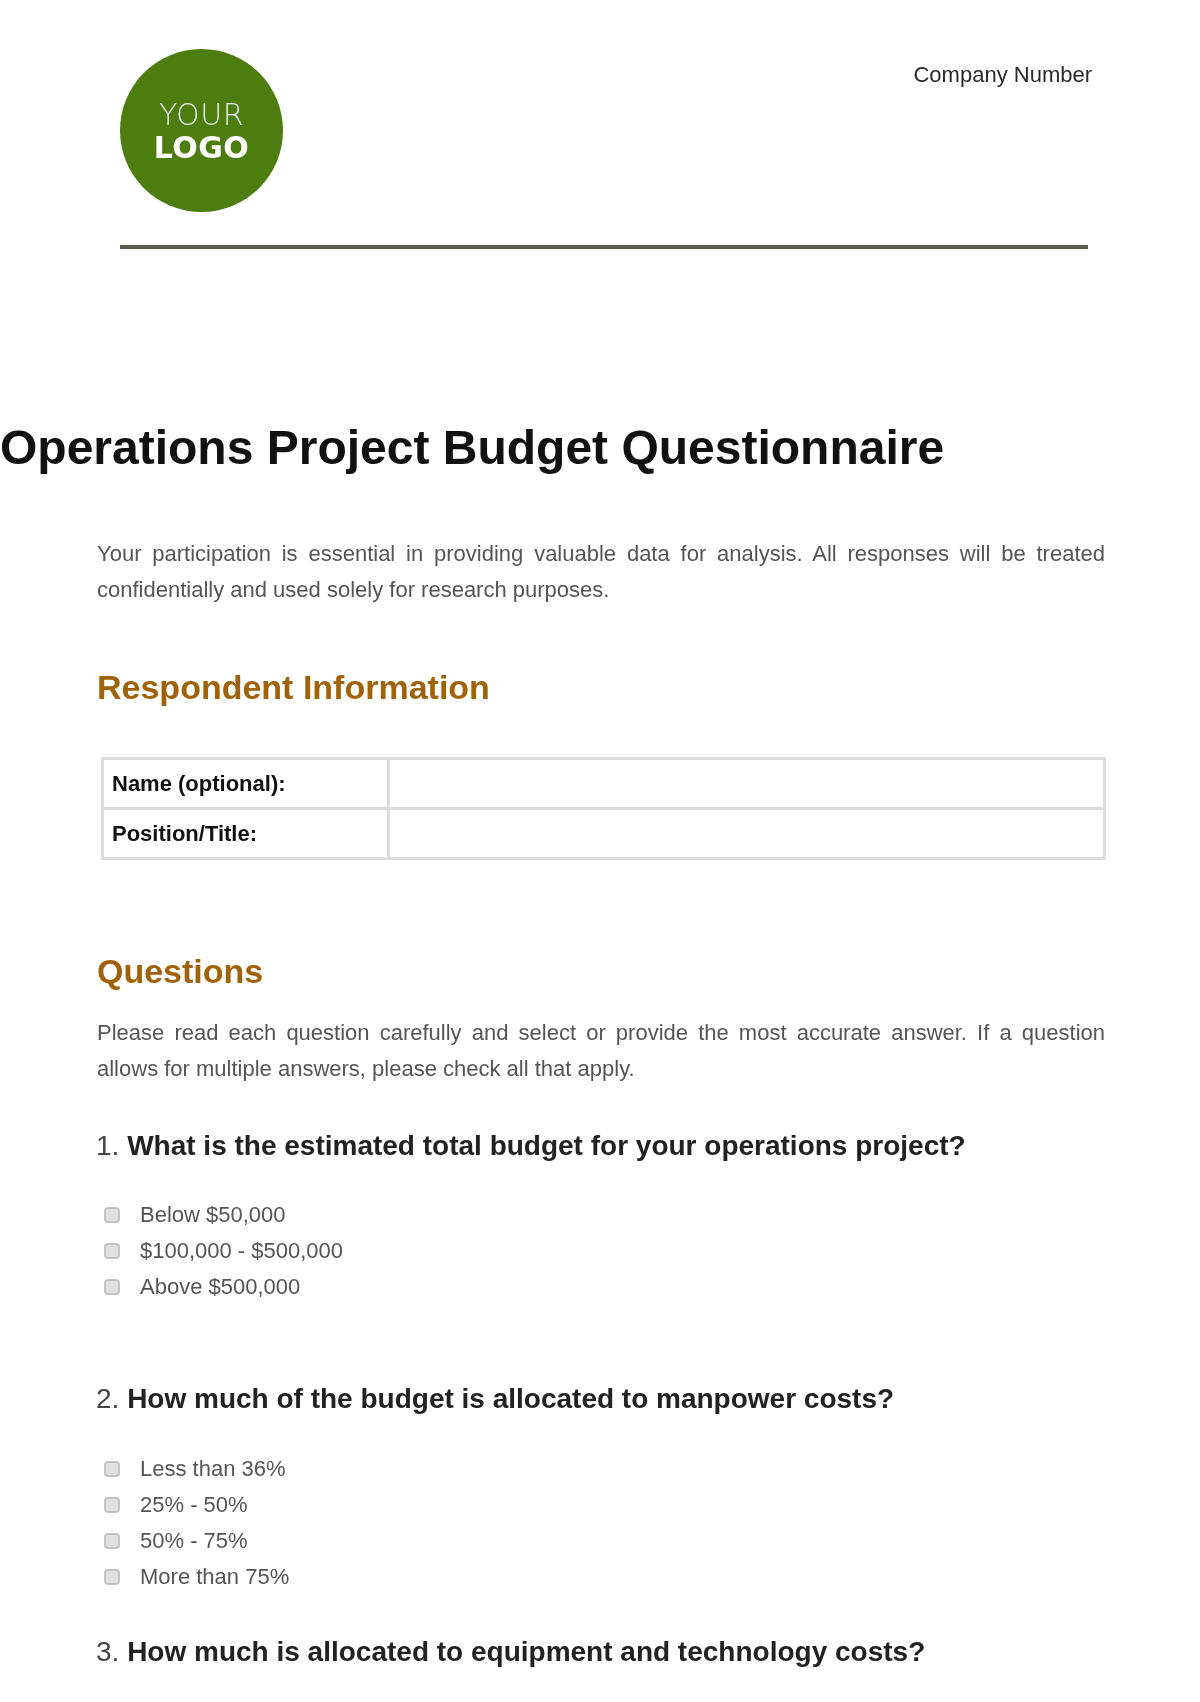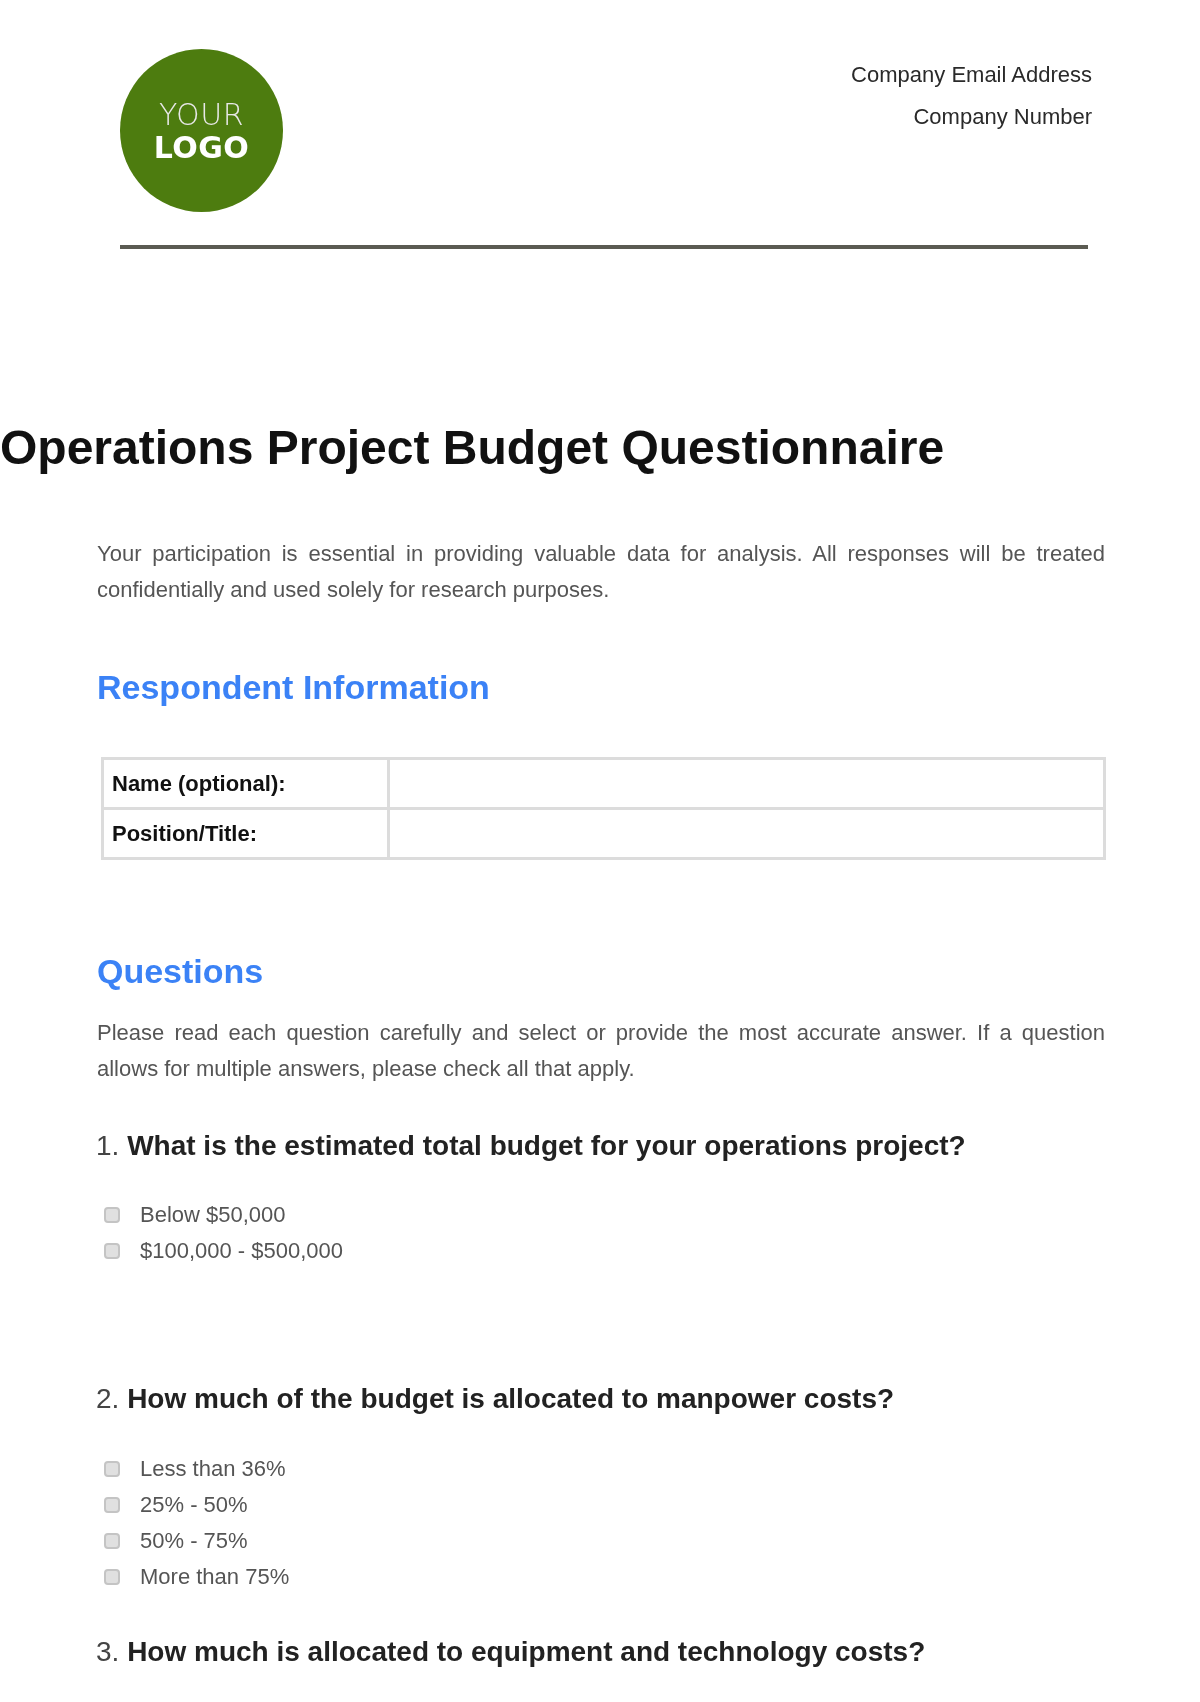--- a/index.html
+++ b/index.html
@@ -4,40 +4,39 @@
 <style>
   html, body { margin:0; padding:0; background:#ffffff; }
   body { width:1200px; height:1702px; position:relative; overflow:hidden; font-family:"Liberation Sans", sans-serif; color:#111; }
   .logo { position:absolute; left:120px; top:49px; width:163px; height:163px; border-radius:50%; background:#4d7c0f; display:flex; flex-direction:column; align-items:center; justify-content:center; }
   .logo .l1 { color:#e8e8e8; font-family:"DejaVu Sans", sans-serif; font-size:30px; font-weight:300; letter-spacing:0.5px; line-height:33px; }
   .logo .l2 { color:#fff; font-family:"DejaVu Sans", sans-serif; font-size:30px; font-weight:bold; letter-spacing:0.5px; line-height:33px; }
   .contact { position:absolute; right:108px; top:54px; text-align:right; font-size:22px; color:#2a2a2a; line-height:42px; }
   .divider { position:absolute; left:120px; top:245px; width:968px; height:4px; background:#5b5b52; }
   .title { position:absolute; left:0; width:1172px; top:420px; text-align:left; font-size:48px; font-weight:bold; color:#111; }
   .intro { position:absolute; left:97px; width:1008px; top:536px; font-size:22px; line-height:36px; color:#555; text-align:justify; }
-  .h2 { position:absolute; left:97px; font-size:34px; font-weight:bold; color:#3b82f6; }
+  .h2 { position:absolute; left:97px; font-size:34px; font-weight:bold; color:#a16207; }
   table.info { position:absolute; left:101px; top:757px; width:1005px; border-collapse:collapse; border:3px solid #d8d8d8; }
   table.info td { border:3px solid #dcdcdc; height:47px; font-size:22px; font-weight:bold; padding:0 8px; color:#111;margin-left:20px; }
   table.info td.lbl { width:267px; }
   .q { position:absolute; left:96px; font-size:28px; font-weight:bold; color:#222; }
   .q .num { font-weight:normal; color:#444; }
   .opts { position:absolute; left:104px; list-style:none; margin:0; padding:0; }
   .opts li { height:36px; display:flex; align-items:center; font-size:22px; color:#555; }
   .cb { width:16px; height:16px; border:2px solid #c4c4c4; border-radius:4px; background:#e0e0e0; margin-right:20px; box-sizing:border-box; }
 </style>
 </head>
 <body>
 
 <div class="logo">
   <div class="l1">YOUR</div>
   <div class="l2">LOGO</div>
 </div>
 
 <div class="contact">
-  <div>Company Email Address</div>
   <div>Company Number</div>
 </div>
 
 <div class="divider"></div>
 
 <div class="title">Operations Project Budget Questionnaire</div>
 
 <div class="intro">Your participation is essential in providing valuable data for analysis. All responses will be treated confidentially and used solely for research purposes.</div>
 
 <div class="h2" style="top:668px;">Respondent Information</div>
@@ -65,20 +64,24 @@
 </div>
 <ul class="opts" style="top:1197px;">
   <li>
       <span class="cb"></span>
       <span>Below $50,000</span>
     </li>
   <li>
       <span class="cb"></span>
       <span>$100,000 - $500,000</span>
     </li>
+  <li>
+      <span class="cb"></span>
+      <span>Above $500,000</span>
+    </li>
 </ul>
 
 <div class="q" style="top:1383px;">
   <span class="num">2.</span>
   <span>How much of the budget is allocated to manpower costs?</span>
 </div>
 <ul class="opts" style="top:1451px;">
   <li>
       <span class="cb"></span>
       <span>Less than 36%</span>

